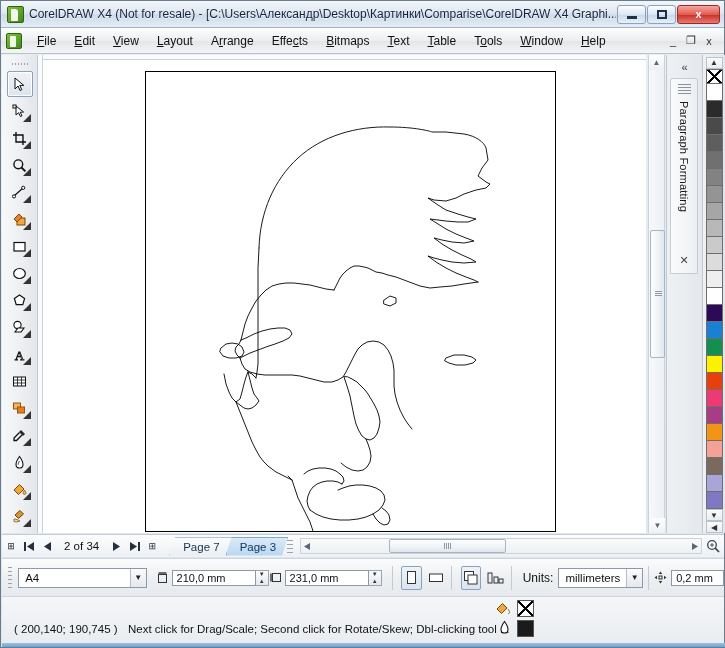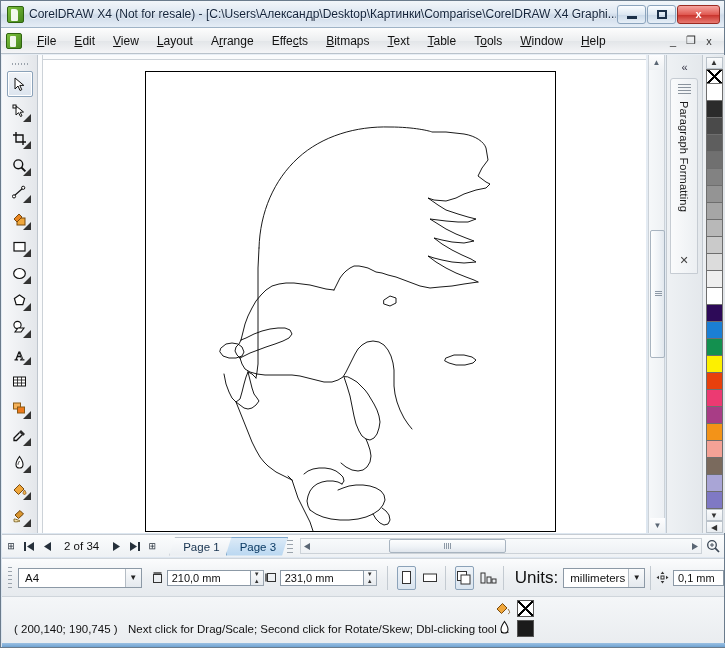--- a/index.html
+++ b/index.html
@@ -283,21 +283,21 @@
   .pb-btn{
     width:24px;height:24px;margin-left:4px;
     display:flex;align-items:center;justify-content:center;
     border:1px solid transparent;border-radius:2px;
   }
   .pb-btn.on{
     background:linear-gradient(180deg,#eef3f8,#d9e4ef);
     border:1px solid #8ba2b9;
   }
   .pb-sep{ width:1px;height:24px;background:#c3cad1;margin:0 5px; }
-  .units-lbl{ font-size:17px;color:#111;margin:0 5px 0 6px; }
+  .units-lbl{ font-size:12px;color:#111;margin:0 5px 0 6px; }
 
   
   .statusbar{
     position:absolute; left:1px; top:595px; width:722px; height:51px;
     background:linear-gradient(180deg,#f4f6f8,#e9ecef);
     border-top:1px solid #cfd5db;
     font-size:11.5px; color:#111;
   }
   .st-coords{ position:absolute; left:12px; top:26px; white-space:nowrap; }
   .st-hint{ position:absolute; left:126px; top:26px; white-space:nowrap; }
@@ -641,21 +641,21 @@
         </svg>
     </div>
     <div class="pn-btn">
       <svg width="11" height="9" viewBox="0 0 11 9">
           <polygon points="1,0 1,9 8,4.5" fill="#26303b"></polygon>
           <rect x="9" y="0" width="2" height="9" fill="#26303b"></rect>
         </svg>
     </div>
     <div class="pn-btn">⊞</div>
     <div style="width:8px"></div>
-    <div class="ptab">Page 1</div>
+    <div class="ptab">Page 7</div>
     <div class="ptab active">Page 3</div>
     <div class="pn-dots"></div>
     <div class="hscroll">
       <div class="hs-arrow">
         <svg width="7" height="7" viewBox="0 0 7 7">
             <polygon points="6,0 6,7 0,3.5" fill="#5a6674"></polygon>
           </svg>
       </div>
       <div class="hs-thumb"></div>
       <div class="hs-arrow" style="position:absolute;right:0;">
@@ -740,21 +740,21 @@
       <span>millimeters</span>
       <span class="arrow">▼</span>
     </div>
     <div class="pb-sep"></div>
     <span class="dim-ico" style="margin-right:4px;">
       <svg width="13" height="13" viewBox="0 0 13 13">
           <path d="M6.5 0.5 L8.3 3 H4.7 Z M6.5 12.5 L4.7 10 H8.3 Z M0.5 6.5 L3 4.7 V8.3 Z M12.5 6.5 L10 8.3 V4.7 Z" fill="#333"></path>
           <rect x="5" y="5" width="3" height="3" fill="none" stroke="#333"></rect>
         </svg>
     </span>
-    <div class="spin" style="width:62px;border:1px solid #8c99a6;">0,1 mm</div>
+    <div class="spin" style="width:62px;border:1px solid #8c99a6;">0,2 mm</div>
   </div>
 
   <div class="statusbar">
     <div class="st-coords">( 200,140; 190,745 )</div>
     <div class="st-hint">Next click for Drag/Scale; Second click for Rotate/Skew; Dbl-clicking tool ...</div>
     <div class="bluebar"></div>
   </div>
 
   <div class="st-fillicon">
     <svg width="17" height="16" viewBox="0 0 17 16">

